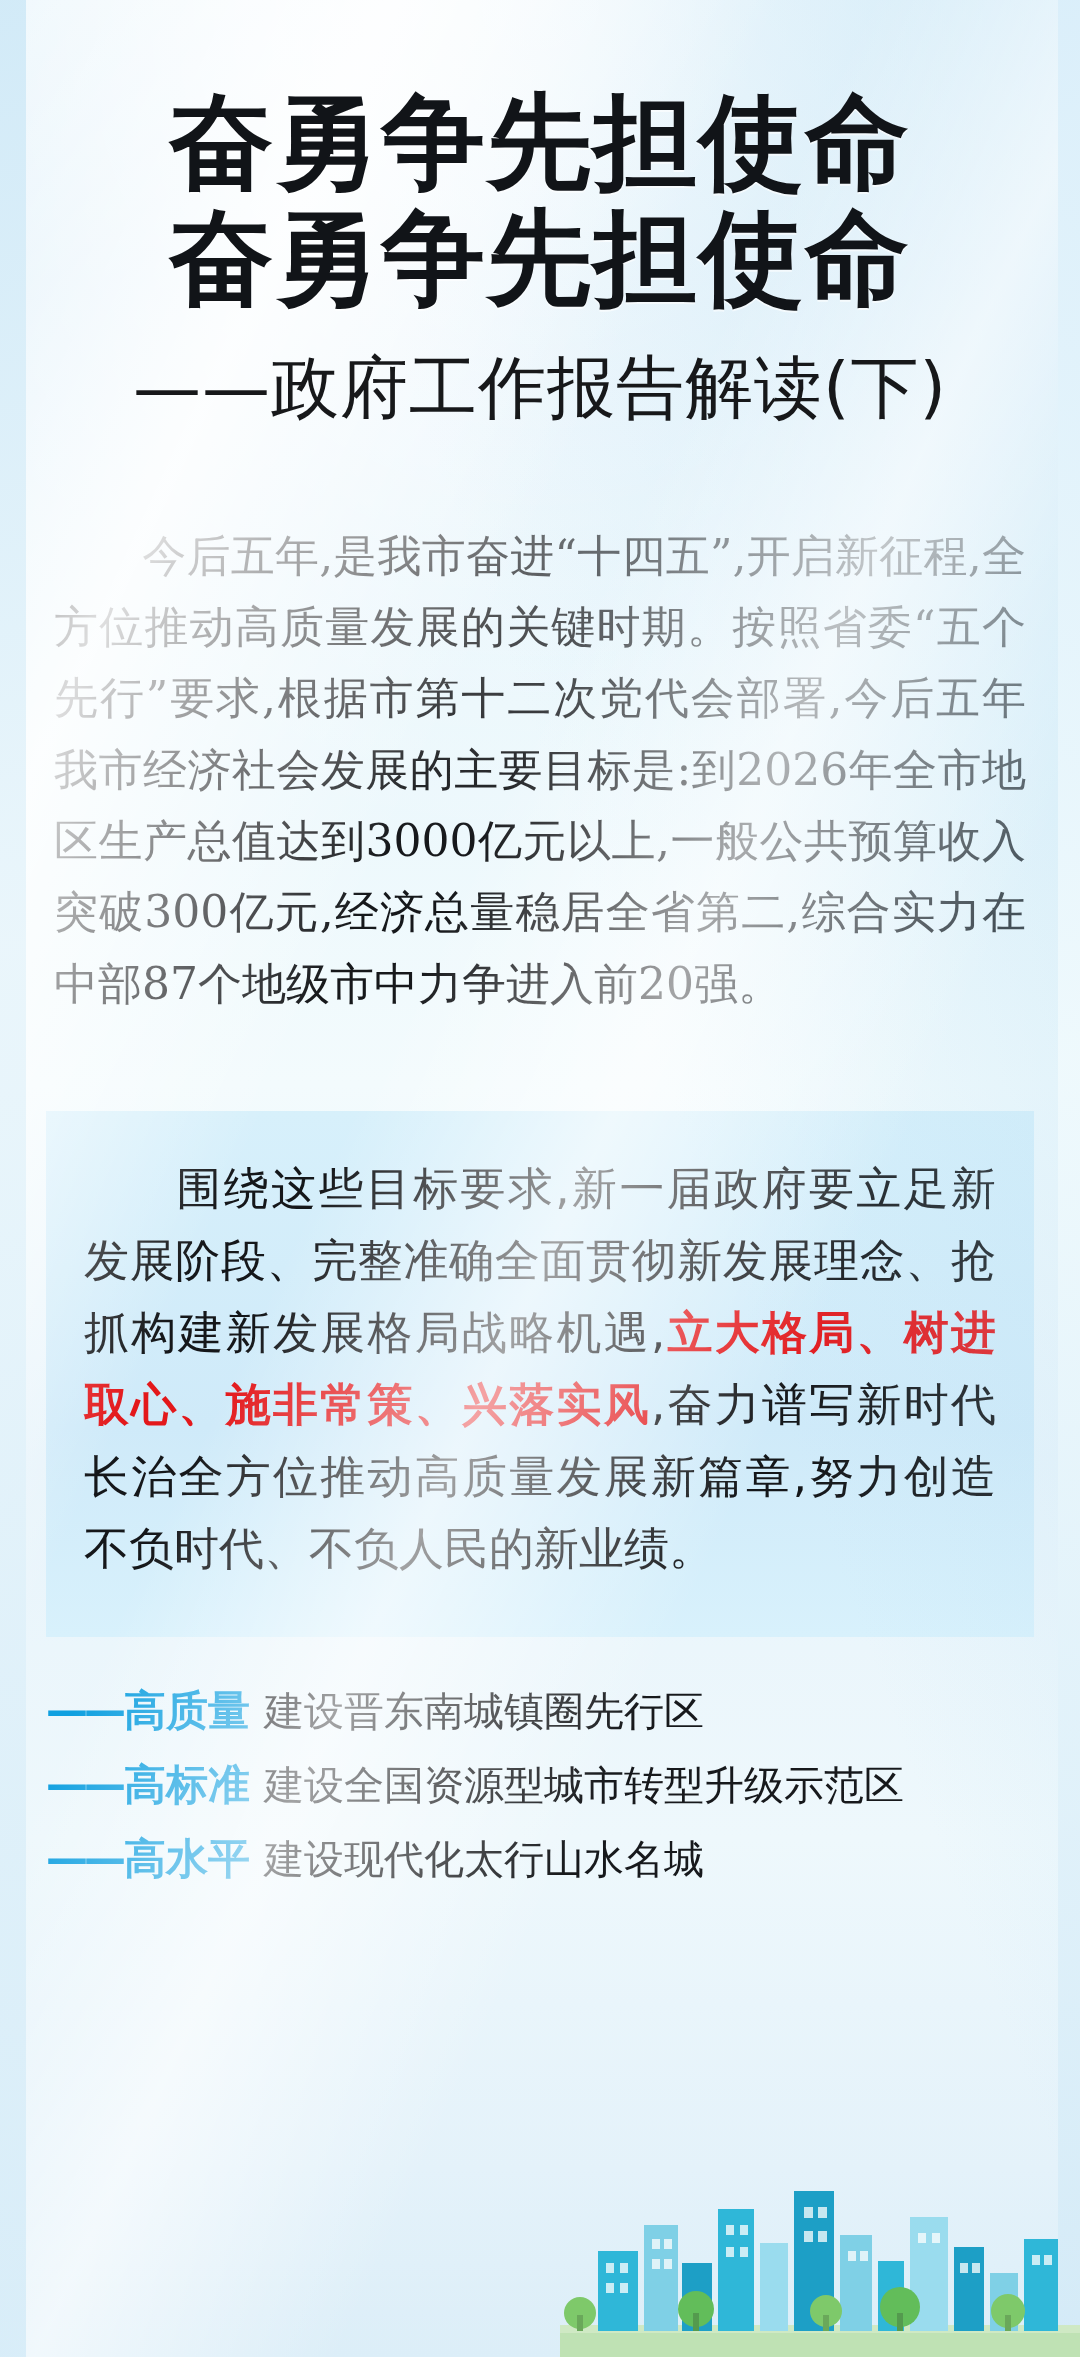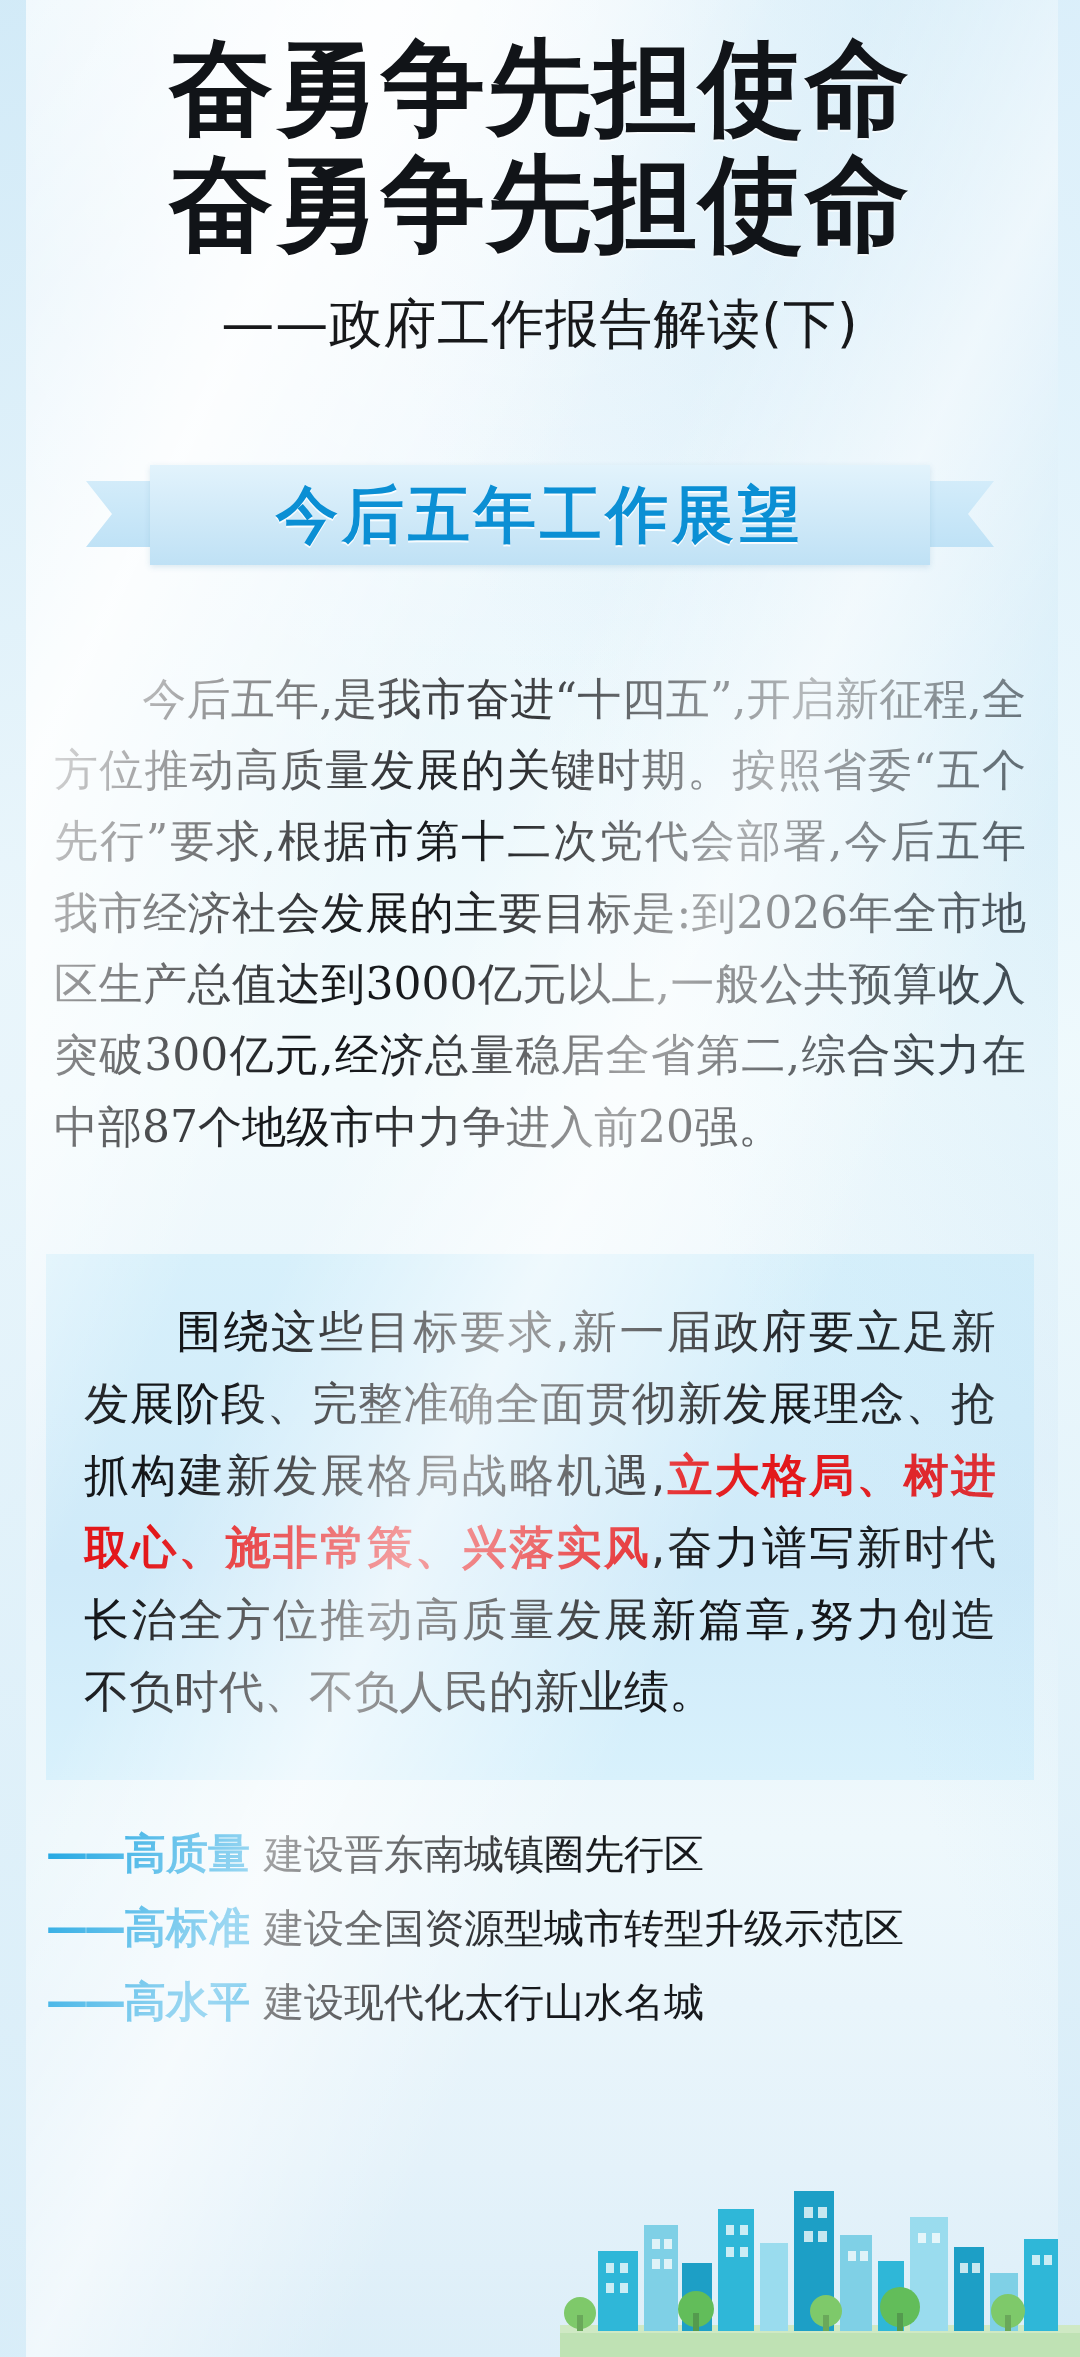--- a/index.html
+++ b/index.html
@@ -43,36 +43,36 @@
     position: absolute;
     right: 0; top: 0; bottom: 0;
     width: 22px;
     background: linear-gradient(180deg, #d9eefa 0%, #f0fafd 45%, #d3eaf7 100%);
     opacity: 0.9;
   }
 
   
   .title-block {
     position: relative;
-    padding-top: 30px;
+    padding-top: 84px;
     text-align: center;
   }
   .title-line {
     font-family: "DejaVu Sans", sans-serif;
     font-weight: 700;
     font-size: 104px;
     line-height: 1.12;
     letter-spacing: 2px;
     color: #111418;
     text-shadow: 0 2px 0 rgba(255,255,255,0.6);
   }
   .subtitle {
     margin-top: 26px;
     font-family: "DejaVu Sans", sans-serif;
-    font-size: 53px;
+    font-size: 68px;
     letter-spacing: 1px;
     color: #17181a;
     font-weight: 500;
   }
 
   
   .ribbon-wrap {
     position: relative;
     margin-top: 96px;
     height: 120px;
@@ -194,27 +194,20 @@
   <div class="bg-streaks"></div>
   <div class="bg-left-bar"></div>
   <div class="bg-right-bar"></div>
 
   <div class="title-block">
     <div class="title-line">奋勇争先担使命</div>
     <div class="title-line">奋勇争先担使命</div>
     <div class="subtitle">——政府工作报告解读(下)</div>
   </div>
 
-  <div class="ribbon-wrap">
-    <div class="ribbon-tail-left"></div>
-    <div class="ribbon-tail-right"></div>
-    <div class="ribbon-main">
-      <span class="ribbon-text">今后五年工作展望</span>
-    </div>
-  </div>
 
   <p class="para para-1"><span class="indent"></span><span>今后五年,是我市奋进“十四五”,开启新征程,全方位推动高质量发展的关键时期。按照省委“五个先行”要求,根据市第十二次党代会部署,今后五年我市经济社会发展的主要目标是:到2026年全市地区生产总值达到3000亿元以上,一般公共预算收入突破300亿元,经济总量稳居全省第二,综合实力在中部87个地级市中力争进入前20强。</span></p>
 
   <div class="highlight-box">
     <p class="para-2"><span class="indent"></span><span>围绕这些目标要求,新一届政府要立足新发展阶段、完整准确全面贯彻新发展理念、抢抓构建新发展格局战略机遇,</span><span class="red">立大格局、树进取心、施非常策、兴落实风</span><span>,奋力谱写新时代长治全方位推动高质量发展新篇章,努力创造不负时代、不负人民的新业绩。</span></p>
   </div>
 
   <div class="bullets">
     <div class="bullet-row">
       <span class="bullet-key"><span class="bullet-dash">——</span><span>高质量</span></span>

